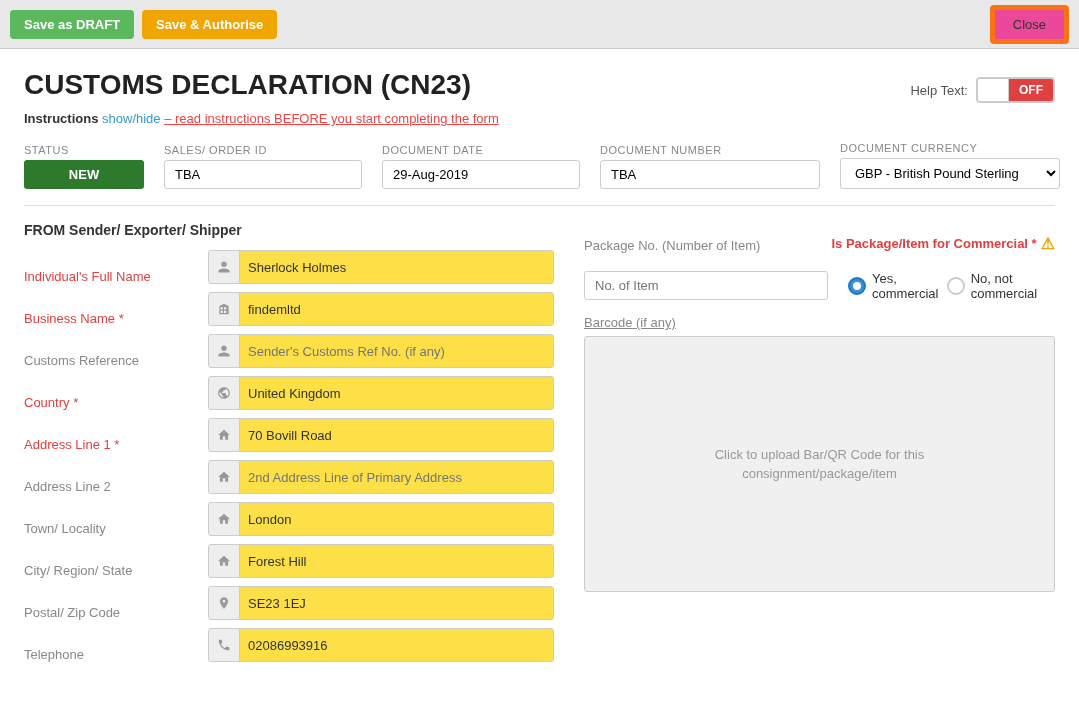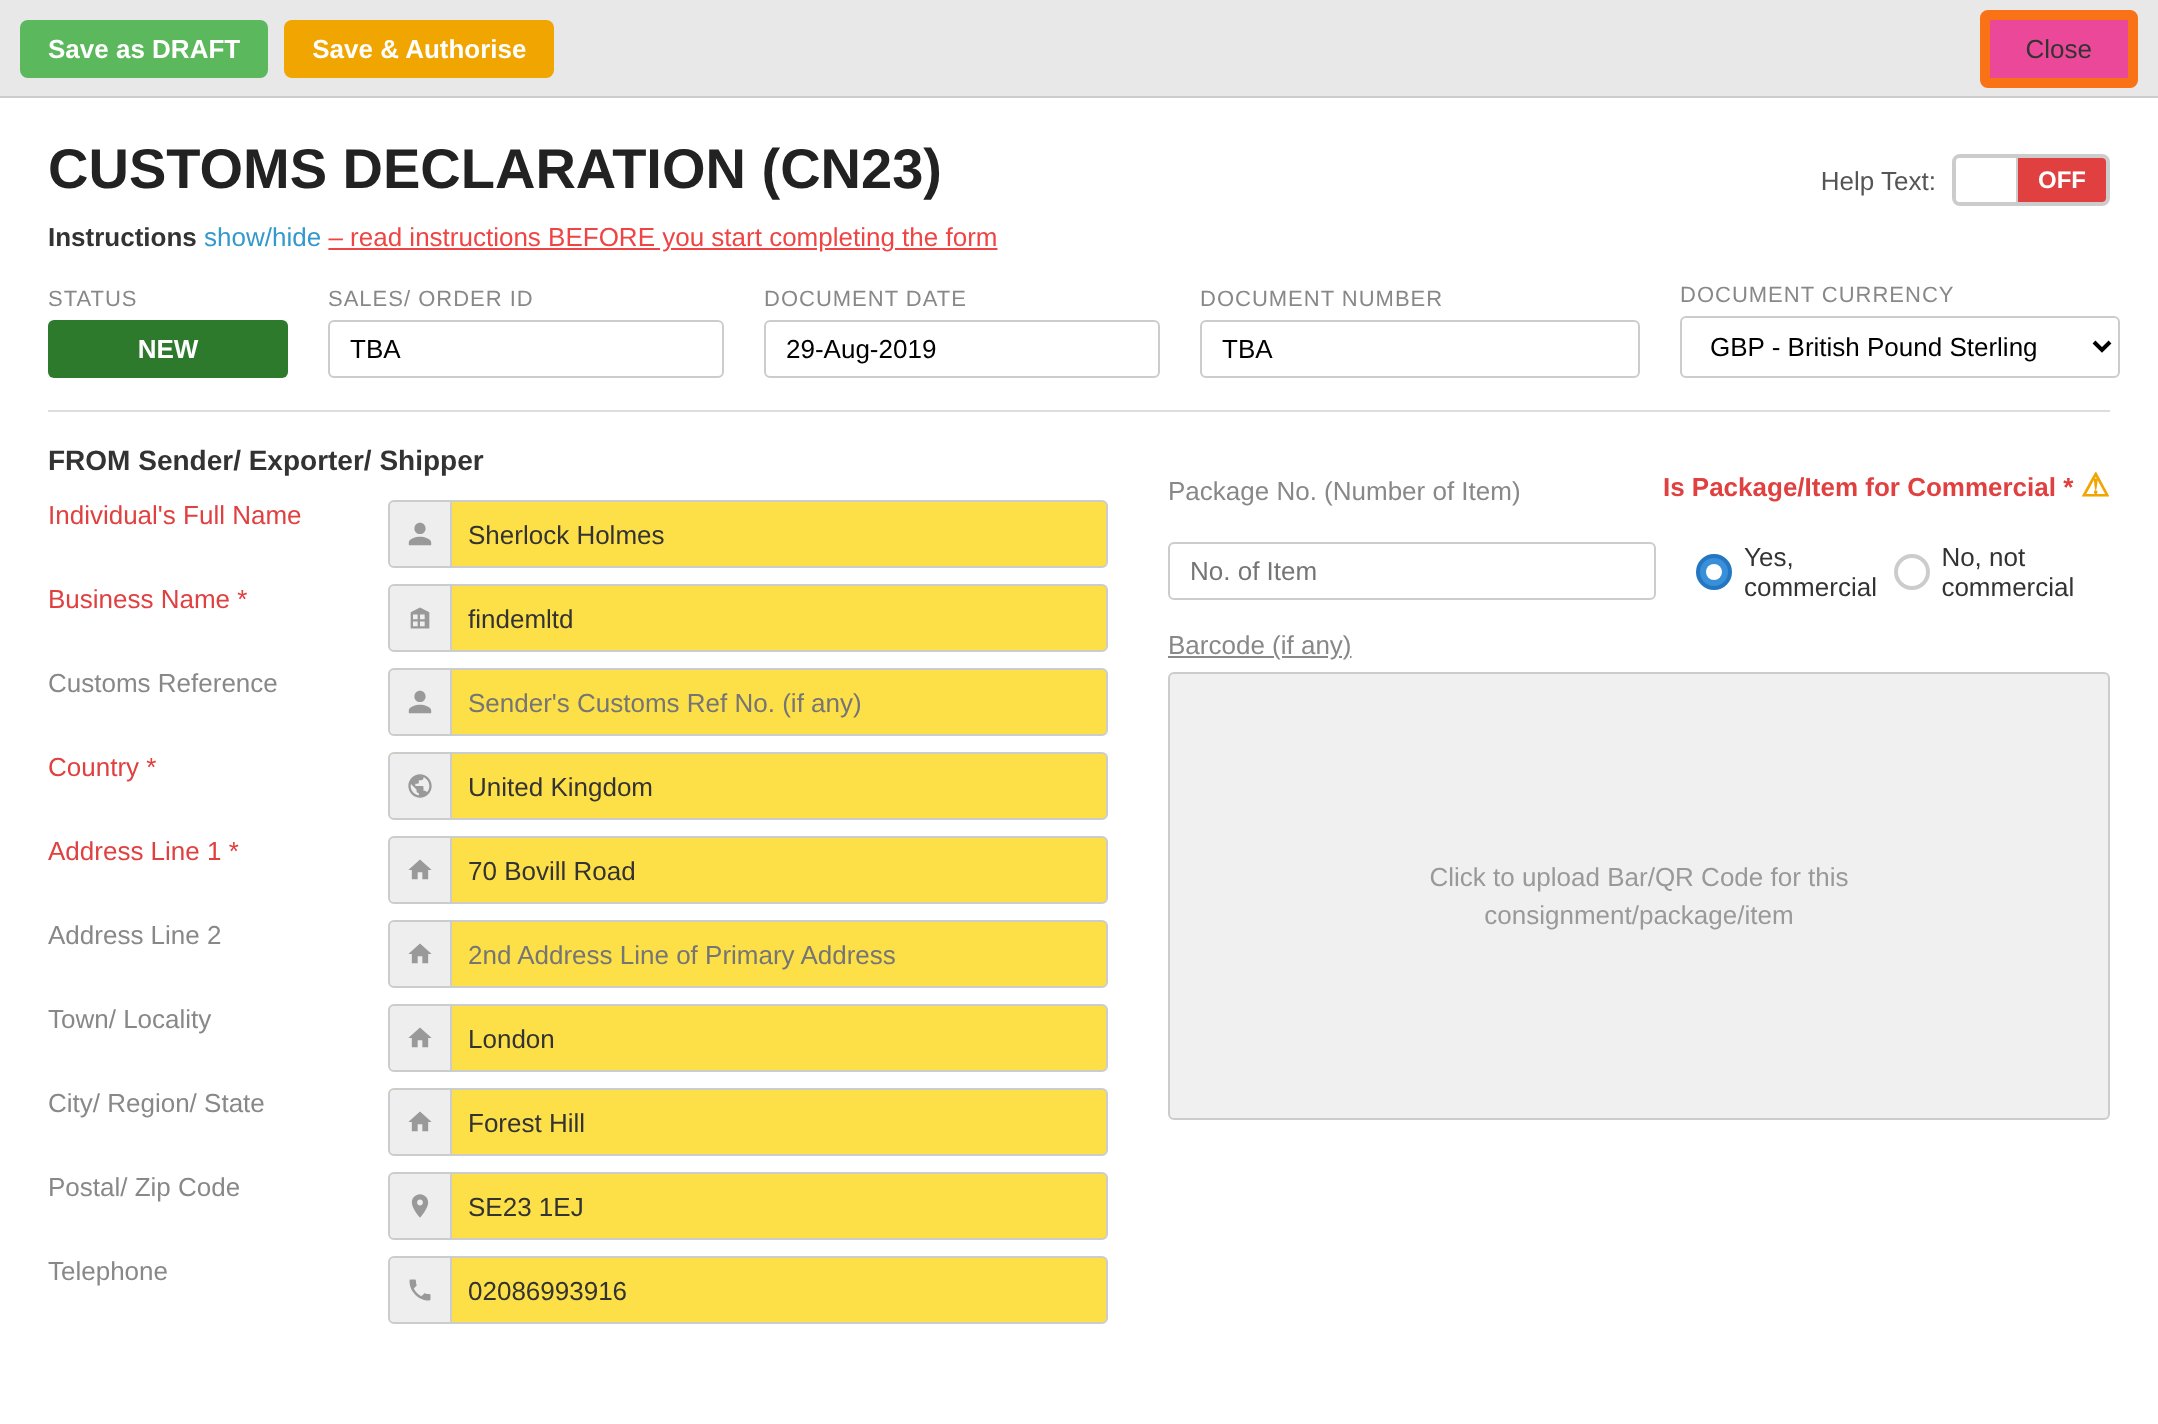--- a/index.html
+++ b/index.html
@@ -180,23 +180,23 @@
     .section-title {
       font-size: 14px;
       font-weight: bold;
       color: #333;
       margin-bottom: 12px;
     }
 
     
     .form-row {
       display: flex;
-      align-items: flex-start;
+      align-items: flex-end;
       margin-bottom: 8px;
-      gap: 0;
+      gap: 14px;
     }
     .form-row-label {
       width: 170px;
       font-size: 13px;
       color: #888;
       flex-shrink: 0;
     }
     .form-row-label.required {
       color: #e04040;
     }
@@ -304,21 +304,21 @@
       font-size: 13px;
       color: #888;
       margin-bottom: 6px;
       text-decoration: underline;
     }
     .barcode-upload {
       border: 1px solid #ccc;
       border-radius: 3px;
       background: #f0f0f0;
       width: 100%;
-      height: 224px;
+      height: 256px;
       display: flex;
       align-items: center;
       justify-content: center;
       cursor: pointer;
       text-align: center;
     }
     .barcode-upload-text {
       color: #999;
       font-size: 13px;
       line-height: 1.5;

